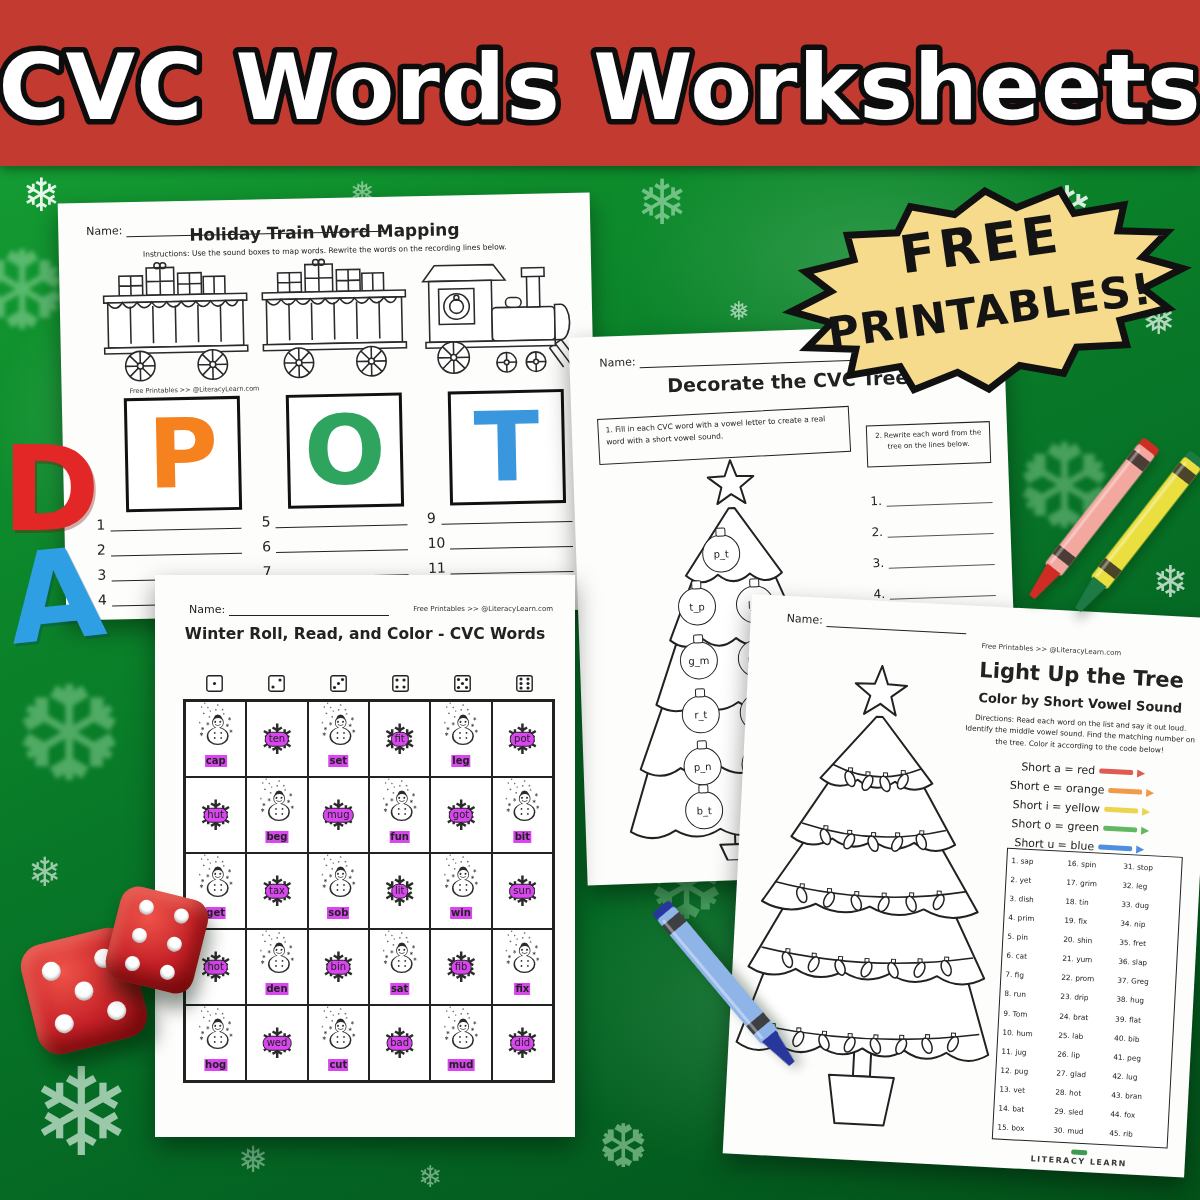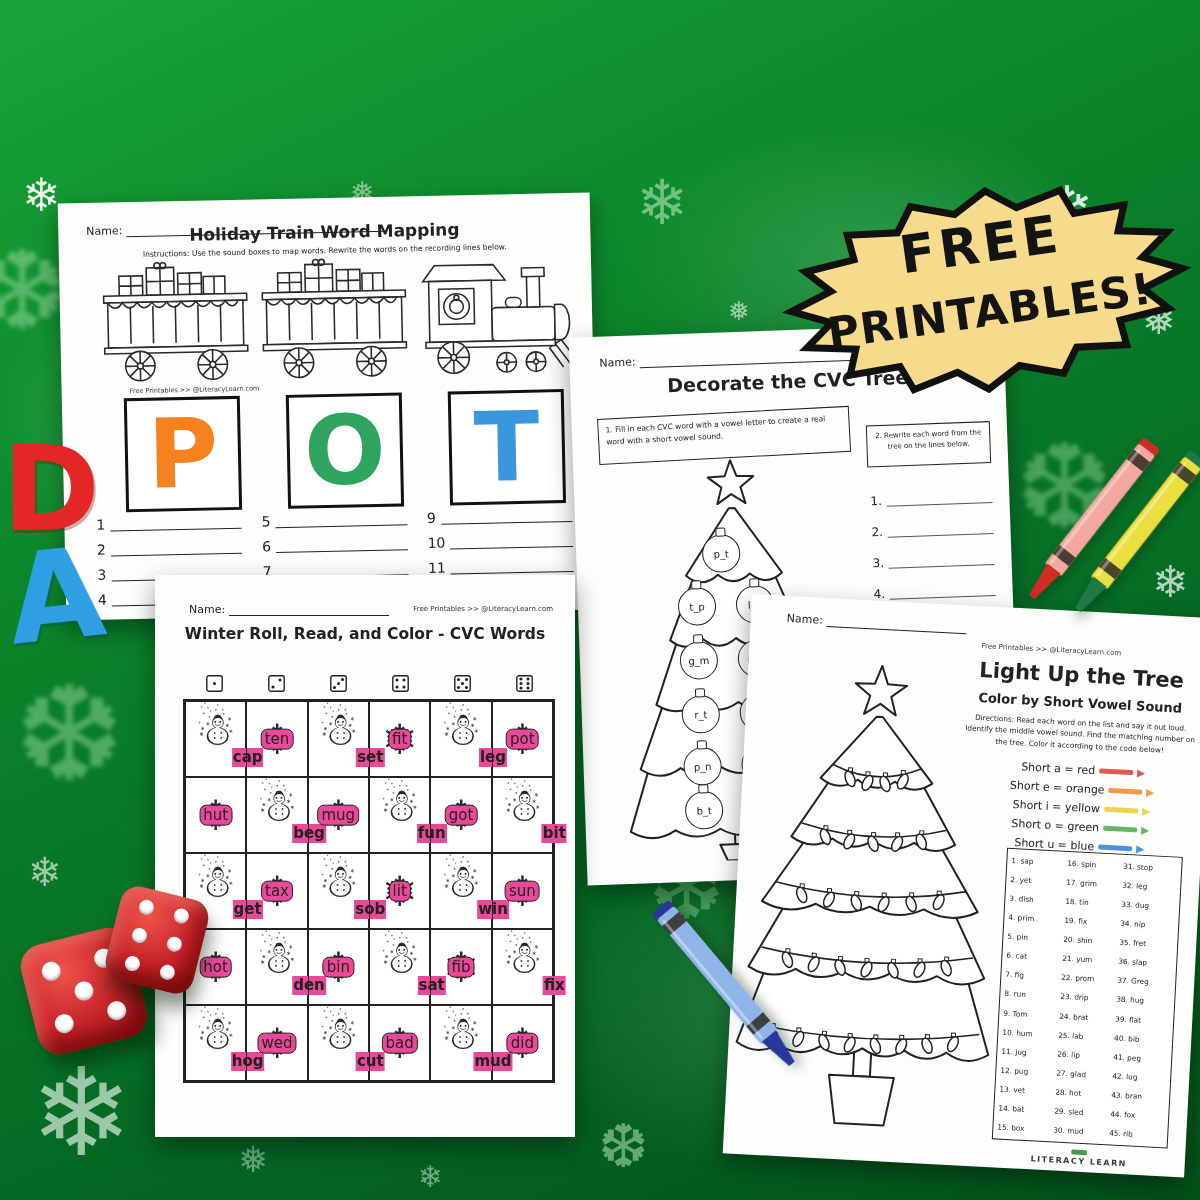--- a/index.html
+++ b/index.html
@@ -55,22 +55,22 @@
   .winter .ws-title{top:50px;font-size:15.5px;}
   .winter .ws-dir{position:absolute;left:28px;right:28px;top:76px;font-size:7px;text-align:center;line-height:1.55;margin:0;}
   .dice-row{position:absolute;left:28px;top:100px;width:372px;display:flex;}
   .die-slot{flex:1;display:flex;justify-content:center;}
   .winter-grid{position:absolute;left:28px;top:124px;width:372px;height:384px;border:2px solid #222;background:#fff;
     display:grid;grid-template-columns:repeat(6,1fr);grid-template-rows:repeat(5,1fr);box-sizing:border-box;}
   .wcell{position:relative;border:0.7px solid #222;}
   .wicon{position:absolute;left:50%;color:#2b2b2b;}
   .wicon.snowman{top:0;transform:translateX(-50%);font-size:46px;}
   .wicon.snowflake{top:50%;transform:translate(-50%,-50%);font-size:42px;}
-  .wword{position:absolute;left:50%;font-size:15px;line-height:1.25;background:#ec4899;white-space:nowrap;}
-  .wword.snowman{bottom:9px;transform:translateX(-50%);font-weight:600;padding:0 1px;margin-left:32px;}
+  .wword{position:absolute;left:50%;font-size:10px;line-height:1.25;background:#d946ef;white-space:nowrap;}
+  .wword.snowman{bottom:9px;transform:translateX(-50%);font-weight:600;padding:0 1px;}
   .wword.snowflake{top:50%;transform:translate(-50%,-50%);border:1px solid #222;border-radius:7px;padding:0 3px;}
 
   
   .decorate .name-row{left:30px;top:20px;}
   .decorate .nline{width:240px;}
   .decorate .ws-title{top:40px;font-size:19px;}
   .instr-box{position:absolute;border:1.6px solid #222;font-size:7.5px;line-height:1.6;padding:5px 7px;box-sizing:border-box;margin:0;}
   .box1{left:26px;top:80px;width:252px;height:46px;transform:rotate(-1deg);}
   .box2{left:294px;top:98px;width:124px;height:42px;font-size:7px;text-align:center;}
   .decorate-lines{position:absolute;left:296px;top:164px;width:122px;display:flex;flex-direction:column;gap:15px;}
@@ -760,13 +760,18 @@
       </svg></div>
   <div class="crayon" id="crayon-blue" style="left:709px;top:878px;transform:rotate(-40deg);"><svg width="38" height="215" viewBox="0 0 38 215">
         <rect x="7.98" y="4" width="22.04" height="12" rx="4" fill="#28379b"></rect>
         <rect x="7.98" y="12" width="22.04" height="163" rx="3" fill="#8fb4e8"></rect>
         <rect x="7.98" y="20" width="22.04" height="12" fill="#332f28" opacity="0.88"></rect>
         <rect x="7.98" y="151" width="22.04" height="11" fill="#332f28" opacity="0.88"></rect>
         <path d="M 9.98 173 L 15.5 209 L 22.5 209 L 28.02 173 Z" fill="#28379b"></path>
         <rect x="10.98" y="16" width="3" height="155" rx="1.5" fill="#fff" opacity="0.38"></rect>
       </svg></div>
 
+  <header class="top-banner">
+    <svg width="1200" height="166">
+      <text x="600" y="119" text-anchor="middle" font-family="DejaVu Sans, sans-serif" font-weight="bold" font-size="90" fill="#ffffff" stroke="#0d0d0d" stroke-width="11" paint-order="stroke" stroke-linejoin="round" letter-spacing="1">CVC Words Worksheets</text>
+    </svg>
+  </header>
 </div>
 
 </body></html>

